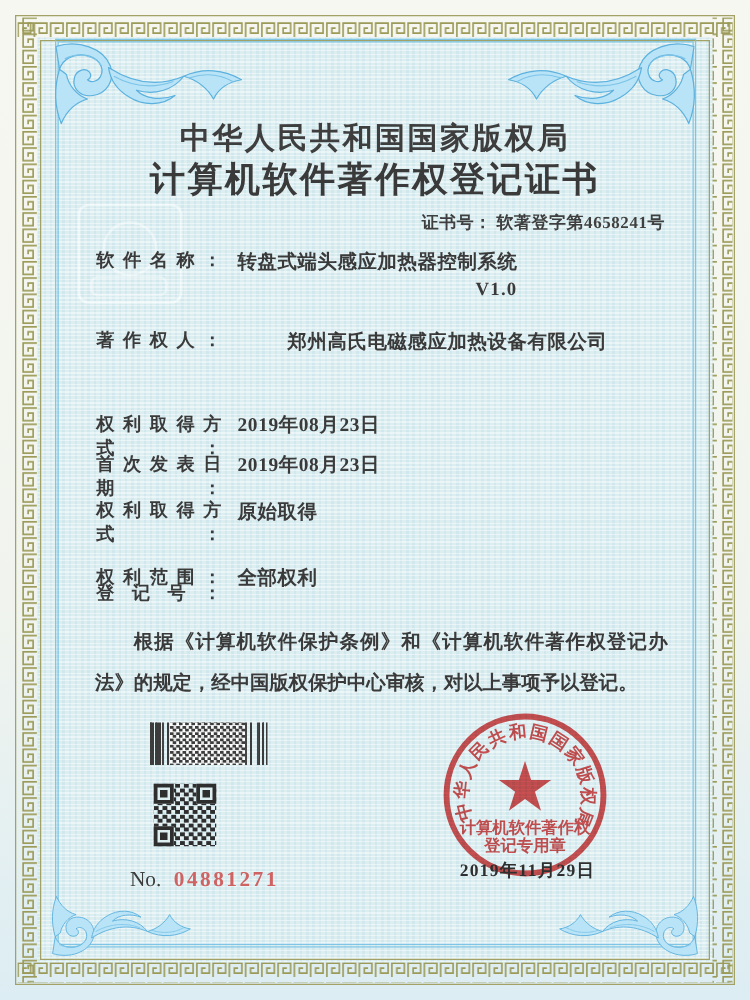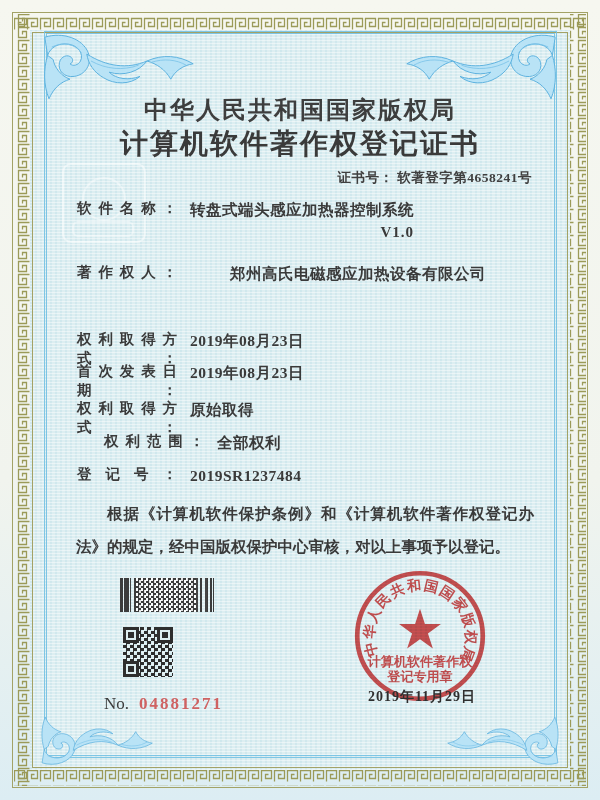--- a/index.html
+++ b/index.html
@@ -172,27 +172,26 @@
     <span class="field-value">2019年08月23日</span>
   </div>
   <div class="field-row" style="top:362px;">
     <span class="field-label">首次发表日期：</span>
     <span class="field-value">2019年08月23日</span>
   </div>
   <div class="field-row" style="top:399px;">
     <span class="field-label">权利取得方式：</span>
     <span class="field-value">原始取得</span>
   </div>
-  <div class="field-row" style="top:432px;margin-left:27px;">
+  <div class="field-row" style="top:452px;">
     <span class="field-label">权利范围：</span>
     <span class="field-value">全部权利</span>
   </div>
   <div class="field-row" style="top:465px;">
     <span class="field-label">登记号：</span>
-    <span class="field-value">2019SR1237484</span>
   </div>
 
   <div class="paragraph">根据《计算机软件保护条例》和《计算机软件著作权登记办法》的规定，经中国版权保护中心审核，对以上事项予以登记。</div>
 
   <div class="barcode">
     <div class="bc-noise"></div>
   </div>
 
   <div class="qr">
     <span class="finder f-tl">

